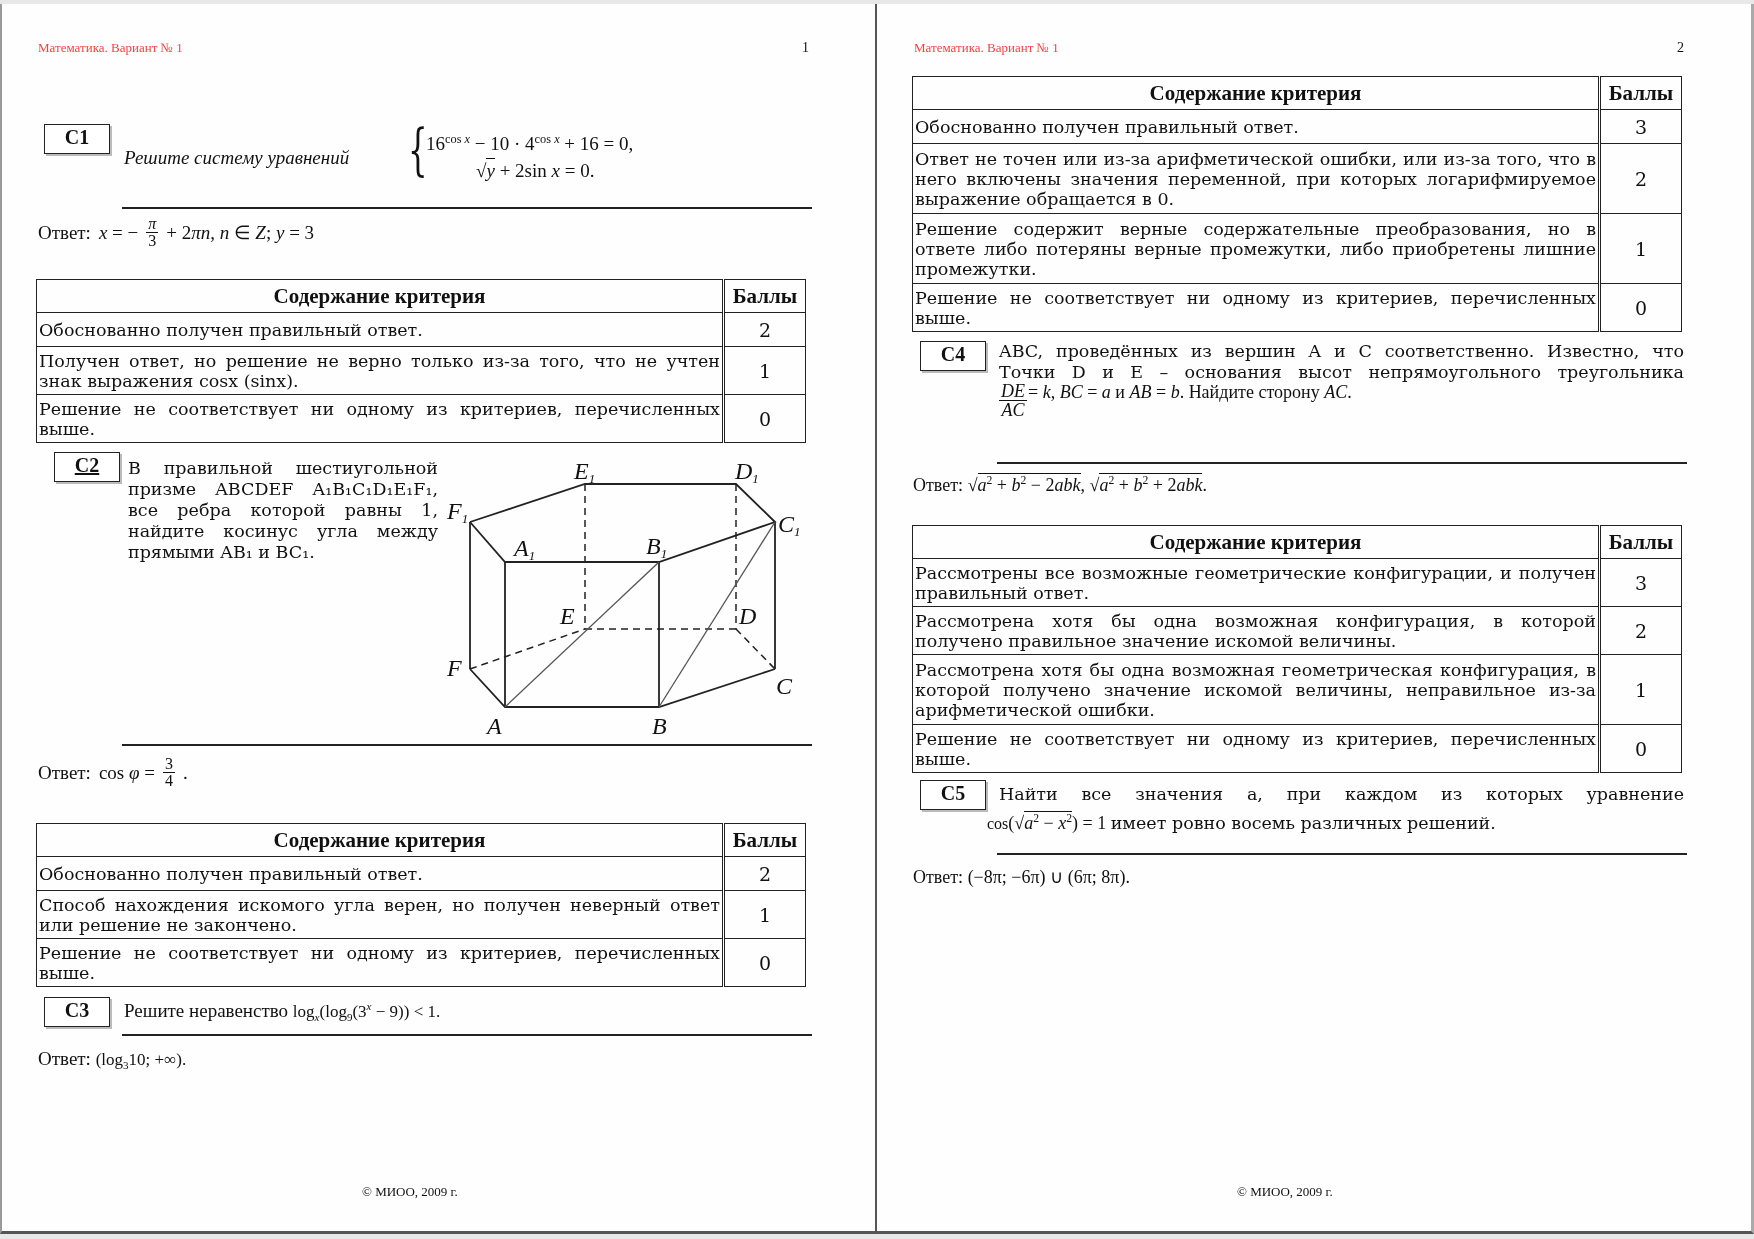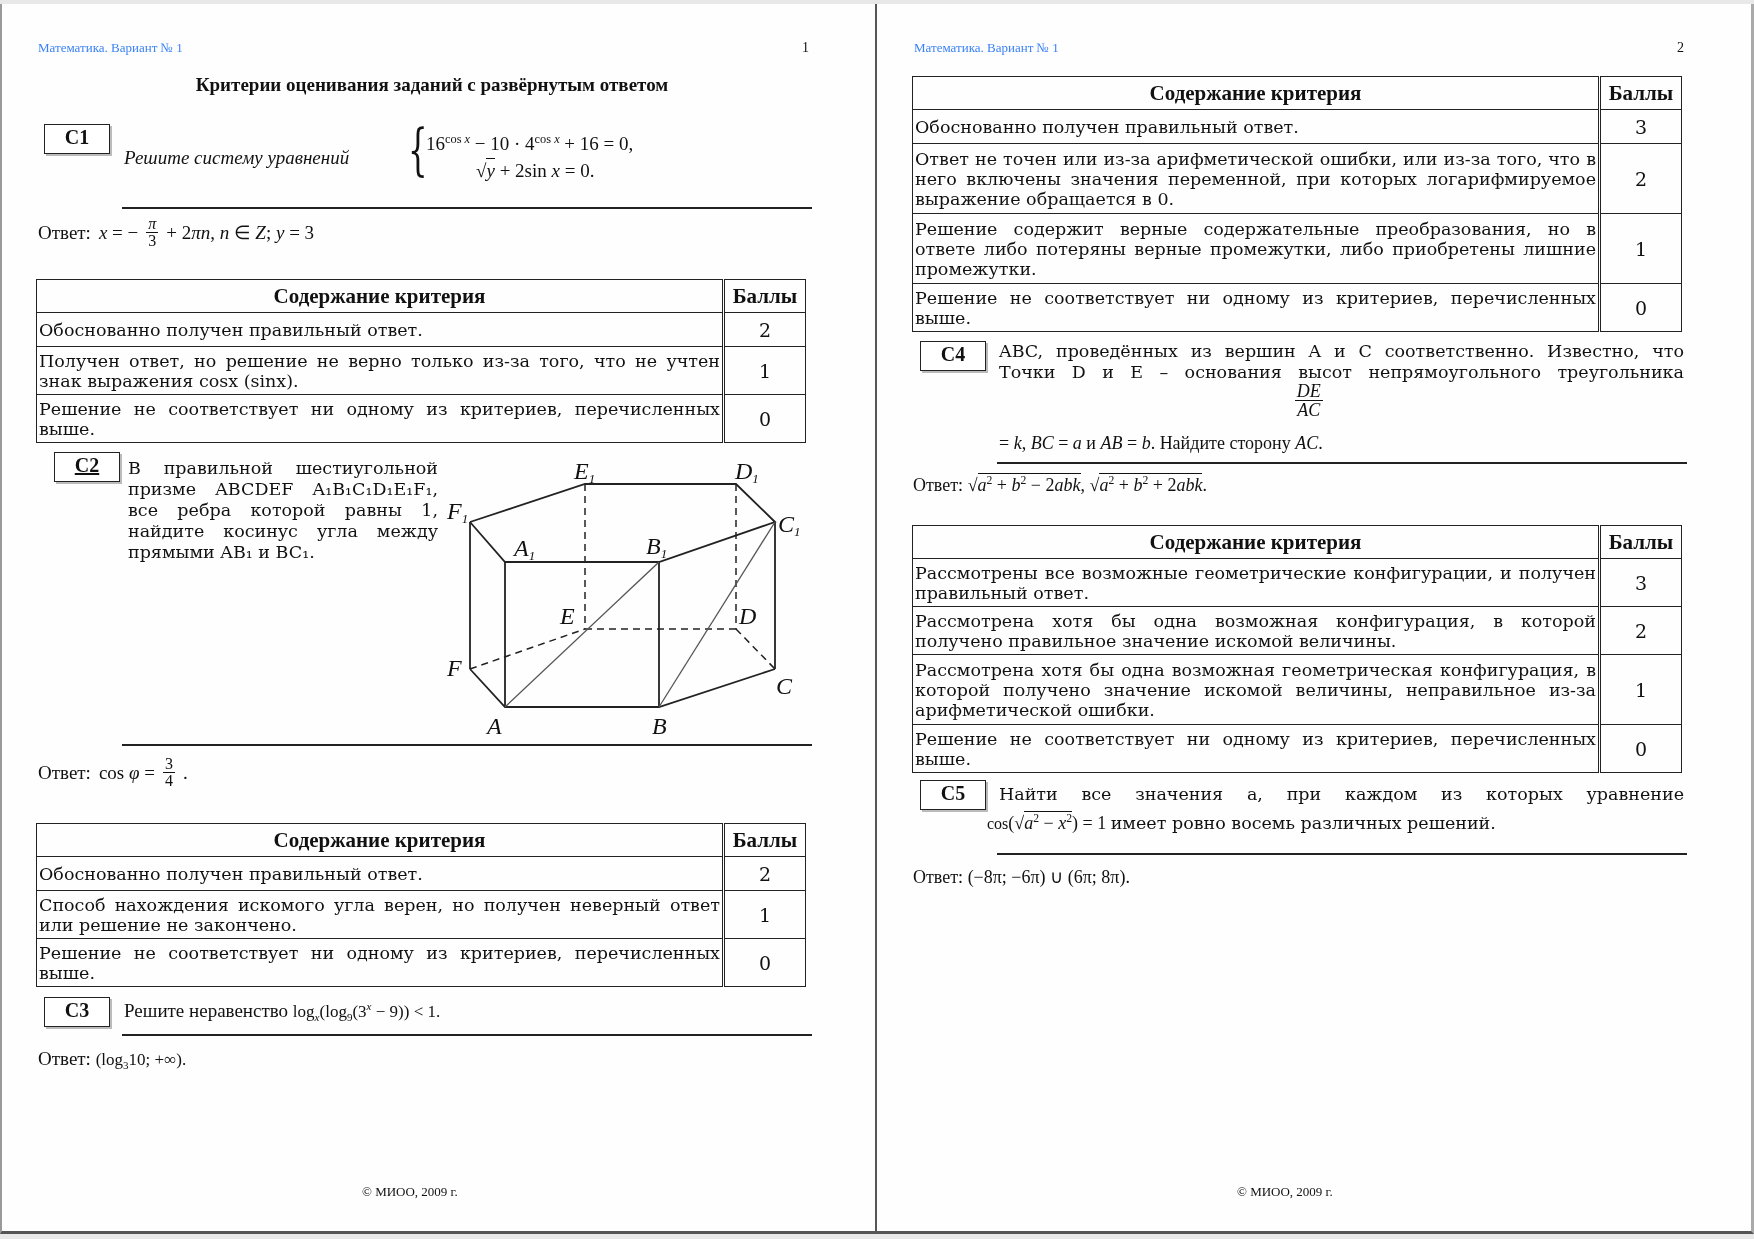--- a/index.html
+++ b/index.html
@@ -4,21 +4,21 @@
 <style>
   * { box-sizing: border-box; margin: 0; padding: 0; }
   html, body { width: 1754px; height: 1239px; background: #e8e8e8; overflow: hidden; }
   body { position: relative; font-family: "DejaVu Serif", serif; color: #111; }
 
   .page { position: absolute; top: 4px; height: 1230px; background: #fefefe; border-left: 2px solid #9a9a9a; border-bottom: 3px solid #555; }
   #page1 { left: 0; width: 877px; border-right: 2px solid #555; }
   #page2 { left: 877px; width: 877px; border-right: 3px solid #aaa; border-left: none; }
 
   .abs { position: absolute; }
-  .run-head { font-family: "Liberation Serif", serif; font-size: 13px; color: #3b82f6; }
+  .run-head { font-family: "Liberation Serif", serif; font-size: 13px; color: #ef4444; }
   .pnum { font-family: "Liberation Serif", serif; font-size: 14px; }
   .doc-title { font-family: "Liberation Serif", serif; font-weight: bold; font-size: 19px; text-align: center; }
 
   .tag { position: absolute; border: 1.5px solid #222; font-family: "Liberation Serif", serif; font-weight: bold; font-size: 20px; text-align: center; line-height: 24px; box-shadow: 2px 2px 0 #bbb; background: #fff; }
 
   .txt { font-family: "DejaVu Serif", serif; font-size: 17.5px; line-height: 21px; }
   .lt { font-family: "Liberation Serif", serif; font-size: 19px; }
   .it { font-style: italic; }
   .hr { position: absolute; height: 1.5px; background: #222; }
 
@@ -36,21 +36,20 @@
   .brace { font-size: 56px; font-weight: 100; line-height: 1; transform: scaleX(0.55); display: inline-block; }
   .footer { font-family: "Liberation Serif", serif; font-size: 13px; }
   svg text { font-family: "Liberation Serif", serif; font-style: italic; }
 </style>
 </head>
 <body>
 
 <div class="page" id="page1">
   <div class="abs run-head" style="left:36px;top:36px;">Математика. Вариант № 1</div>
   <div class="abs pnum" style="left:800px;top:36px;">1</div>
-  <div class="abs doc-title" style="left:80px;top:70px;width:700px;">Критерии оценивания заданий с развёрнутым ответом</div>
 
   <div class="tag" style="left:42px;top:120px;width:66px;height:30px;">C1</div>
   <div class="abs lt" style="left:122px;top:143px;font-style:italic;">Решите систему уравнений</div>
   <div class="abs" style="left:398px;top:118px;"><span class="brace">{</span></div>
   <div class="abs lt" style="left:424px;top:128px;">16<sup>cos <i>x</i></sup> − 10 · 4<sup>cos <i>x</i></sup> + 16 = 0,</div>
   <div class="abs lt" style="left:474px;top:156px;">√<span class="sqrt it">y</span> + 2sin <i>x</i> = 0.</div>
   <div class="hr" style="left:120px;top:203px;width:690px;"></div>
   <div class="abs lt" style="left:36px;top:212px;display:flex;align-items:center;gap:8px;">
     <span>Ответ:</span>
     <span><i>x</i> = −</span>
@@ -203,21 +202,21 @@
           <td class="s">0</td>
         </tr>
   </tbody>
     </table>
 
   <div class="tag" style="left:43px;top:337px;width:66px;height:30px;">C4</div>
   <div class="abs txt" style="left:122px;top:337px;width:685px;">
     <div style="text-align-last:justify;">ABC, проведённых из вершин A и C соответственно. Известно, что</div>
     <div style="text-align-last:justify;">Точки D и E – основания высот непрямоугольного треугольника</div>
   </div>
-  <div class="abs lt" style="left:122px;top:378px;display:flex;align-items:flex-end;gap:14px;font-size:18px;flex-direction:column;">
+  <div class="abs lt" style="left:122px;top:378px;display:flex;align-items:flex-start;gap:1px;font-size:18px;">
     <span class="frac">
         <span><i>DE</i></span>
         <span><i>AC</i></span>
       </span>
     <span>= <i>k</i>, <i>BC</i> = <i>a</i> и <i>AB</i> = <i>b</i>. Найдите сторону <i>AC</i>.</span>
   </div>
   <div class="hr" style="left:120px;top:458px;width:690px;"></div>
   <div class="abs lt" style="left:36px;top:470px;font-size:18px;">
     <span>Ответ:</span>
     √<span class="sqrt"><i>a</i><sup>2</sup> + <i>b</i><sup>2</sup> − 2<i>abk</i></span>, √<span class="sqrt"><i>a</i><sup>2</sup> + <i>b</i><sup>2</sup> + 2<i>abk</i></span>.

